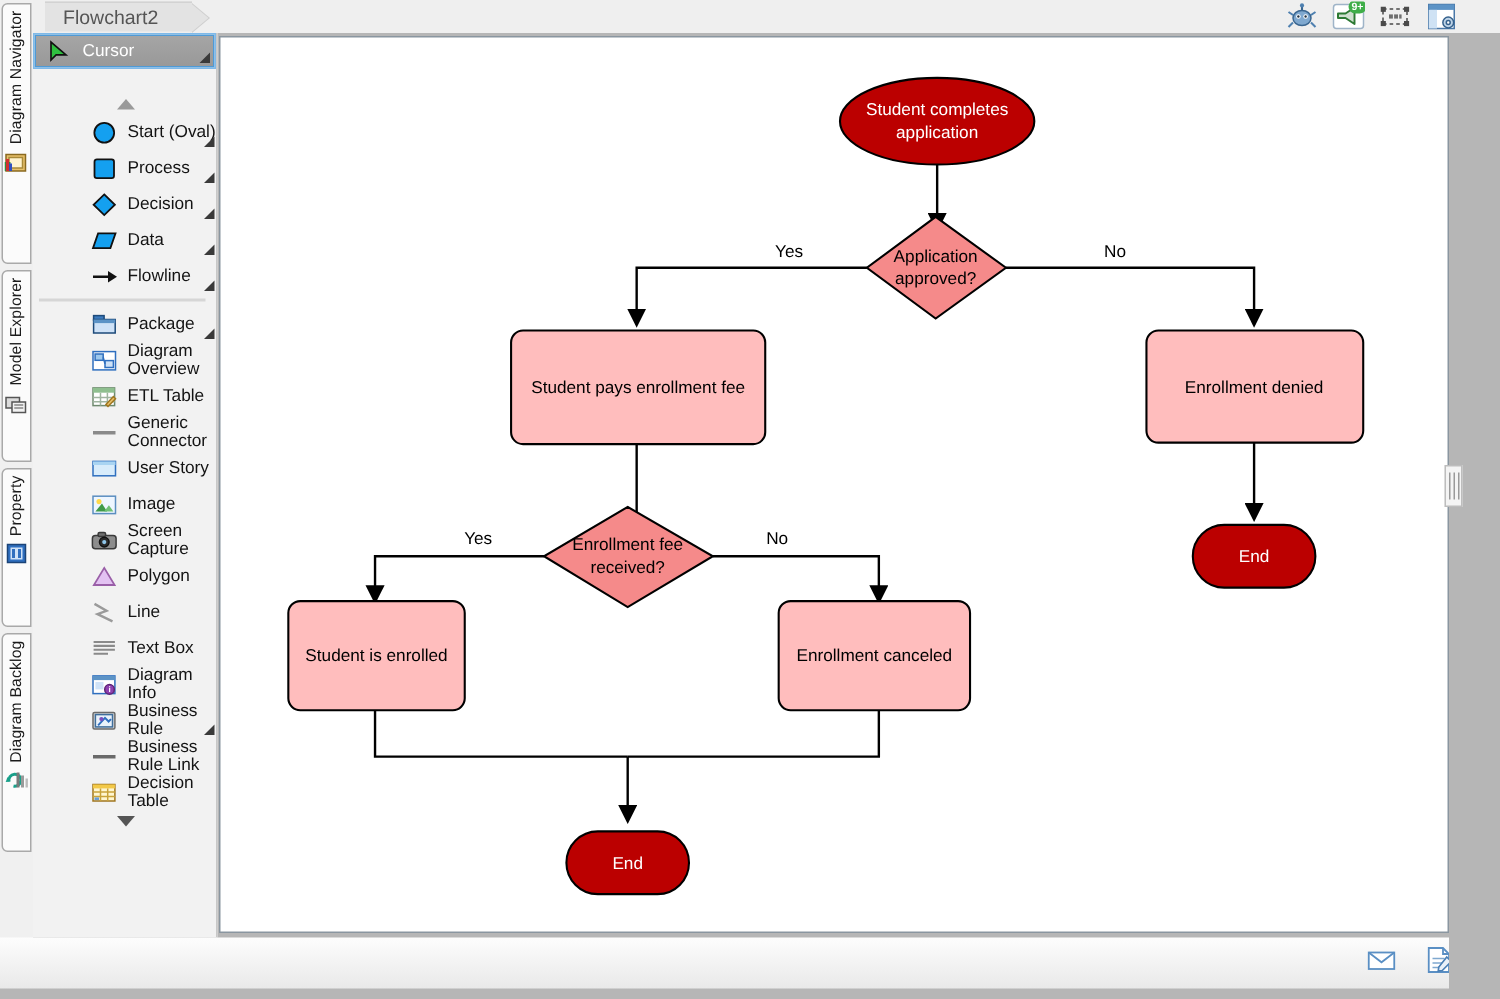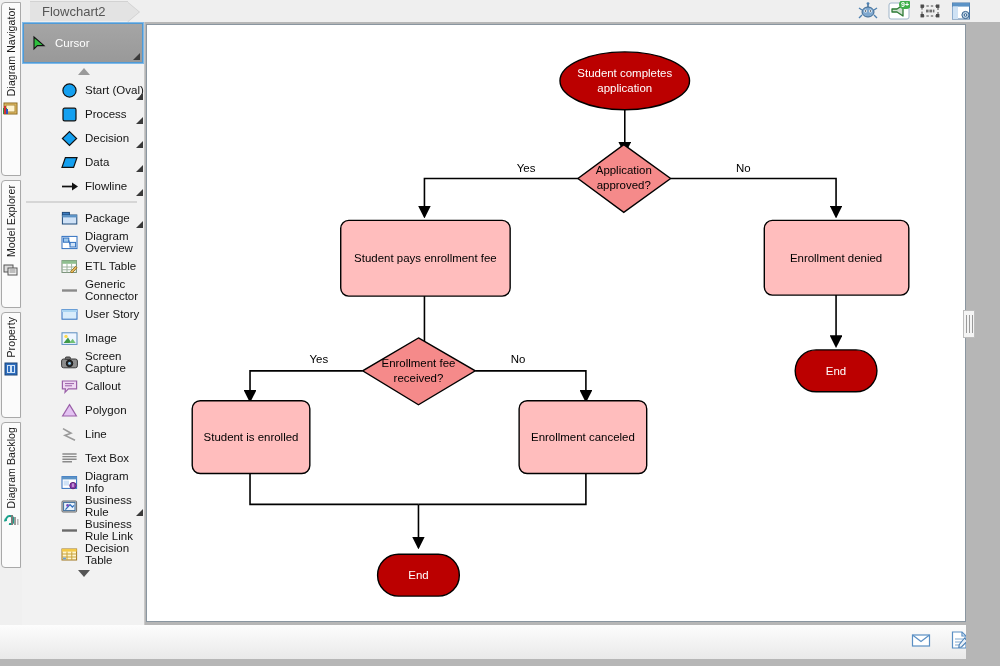--- a/index.html
+++ b/index.html
@@ -107,22 +107,22 @@
     font-size: 11.5px;
     color: #141414;
     cursor: default;
     margin-left: 32px;
   }
   .pal-item.selected {
     background: linear-gradient(#a5a5a5, #999999);
     border: 1px solid #4f9ad6;
     outline: 1px solid #7fb9e8;
     color: #ffffff;
-    height: 40px;
-    margin: 1px 2px 1px 1px;
+    height: 22px;
+    margin: 1px 2px 17px 1px;
   }
   .pal-icon {
     width: 19px; height: 17px;
     margin-right: 6px;
     flex: 0 0 19px;
     display: block;
   }
   .pal-arrow {
     position: absolute; right: 2px; bottom: 2px;
     width: 0; height: 0;
@@ -406,27 +406,20 @@
           <span class="pal-icon"><svg viewBox="0 0 19 17">
               <rect x="1.6" y="5" width="15.8" height="8.8" rx="2" fill="#8d8d8d" stroke="#3a3a3a"></rect>
               <rect x="5.4" y="3" width="5" height="2.6" rx="1" fill="#6f6f6f" stroke="#3a3a3a"></rect>
               <circle cx="9.5" cy="9.4" r="3.2" fill="#2c2c2c" stroke="#111"></circle>
               <circle cx="9.5" cy="9.4" r="1.4" fill="#8fc6ea"></circle>
             </svg></span>
           <span>Screen Capture</span>
         </div>
         <div class="pal-item">
           <span class="pal-icon"><svg viewBox="0 0 19 17">
-              <path d="M2.4 3 H16.6 V10.8 H8.4 L5 14.4 L5.4 10.8 H2.4 Z" fill="#efd9f2" stroke="#9a5fa8" stroke-width="1.2"></path>
-              <path d="M5 5.6 H14 M5 7.8 H12" stroke="#9a5fa8"></path>
-            </svg></span>
-          <span>Callout</span>
-        </div>
-        <div class="pal-item">
-          <span class="pal-icon"><svg viewBox="0 0 19 17">
               <polygon points="9.5,2.6 16.4,14 2.6,14" fill="#e3c2f2" stroke="#9a5fa8" stroke-width="1.2"></polygon>
             </svg></span>
           <span>Polygon</span>
         </div>
         <div class="pal-item">
           <span class="pal-icon"><svg viewBox="0 0 19 17">
               <path d="M3 2.6 L11 7.2 L5 9.4 L15 14.2" fill="none" stroke="#9a9a9a" stroke-width="1.6"></path>
             </svg></span>
           <span>Line</span>
         </div>

